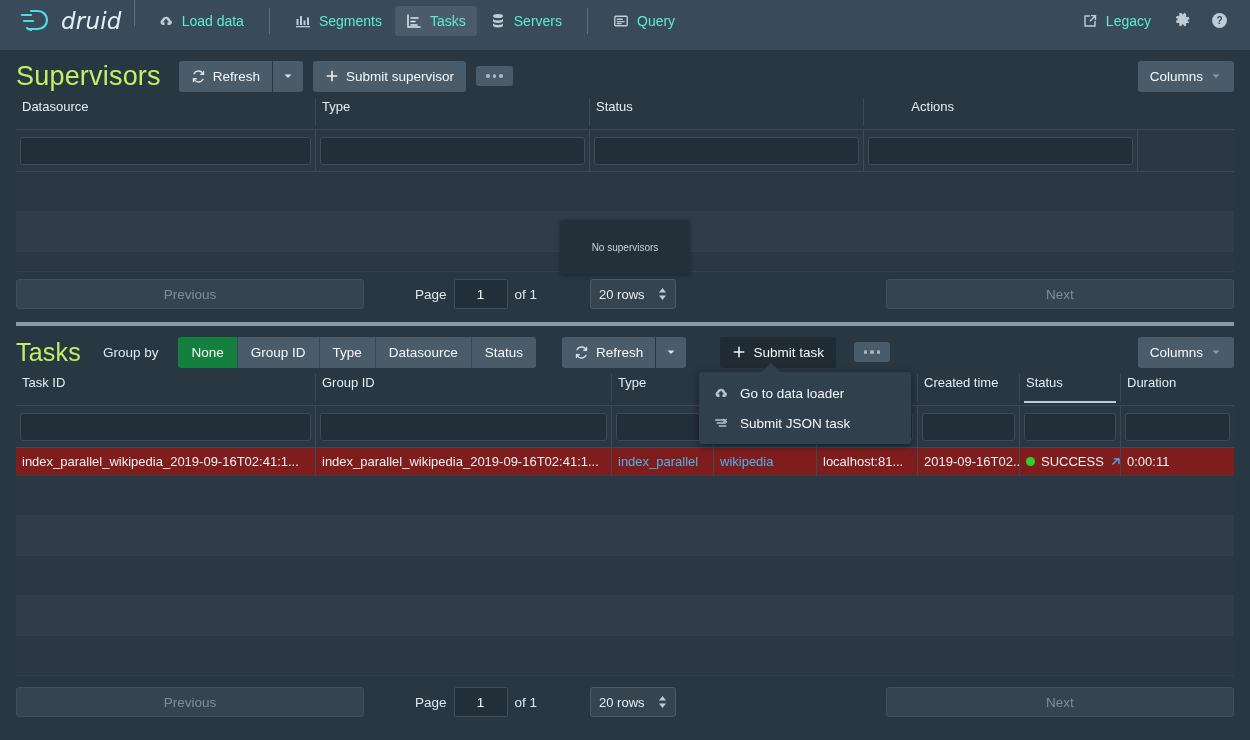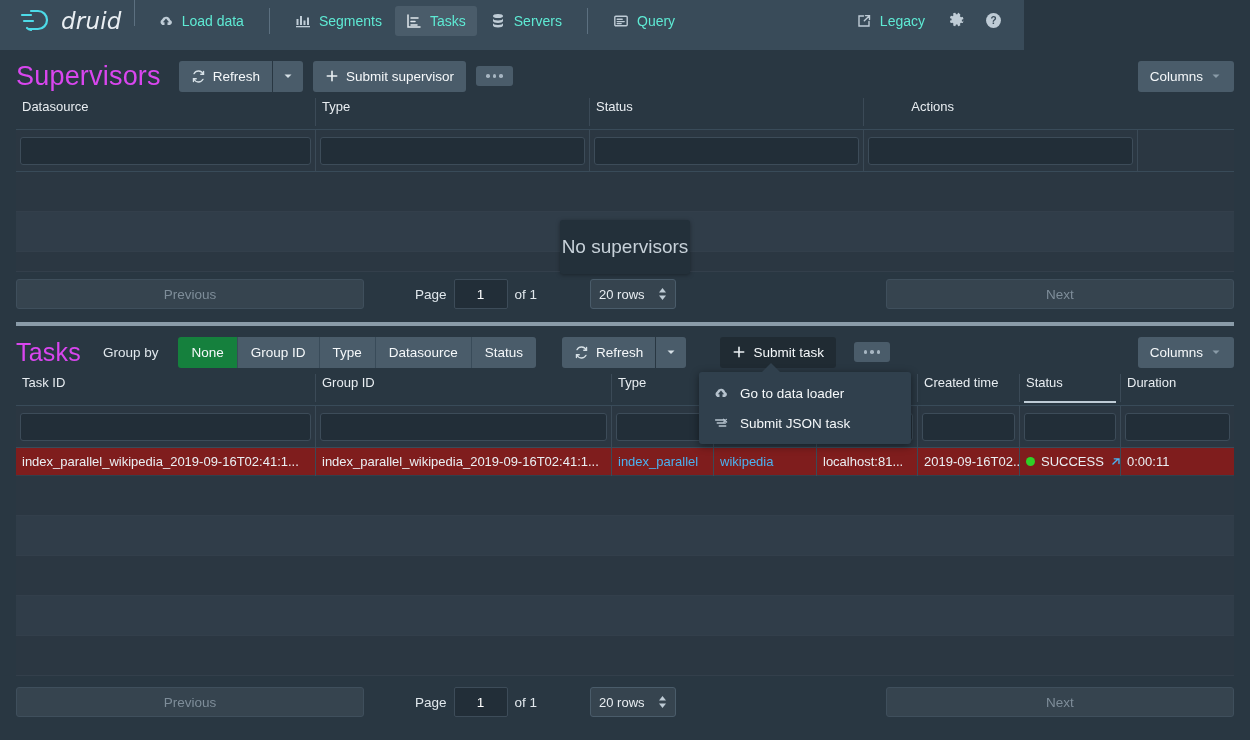--- a/index.html
+++ b/index.html
@@ -6,21 +6,21 @@
   html, body {
     width: 1250px; height: 740px;
     background: #293742;
     font-family: "Liberation Sans", sans-serif;
     color: #f5f8fa;
     overflow: hidden;
   }
 
   
   .navbar {
-    height: 50px; width: 1024px;
+    height: 50px; width: 1250px;
     background: #394b59;
     display: flex; 
     padding: 0 14px 9px 18px;
     position: relative;
   }
   .brand { display: flex; align-items: center; gap: 9px; }
   .brand-logo { width: 34px; height: 30px; display:block; }
   .brand-word { font-size: 23px; font-style: italic; color: #e9eef2; letter-spacing: .2px; font-family: "DejaVu Sans", sans-serif; font-weight:300;}
   .nav-divider { width: 1px; height: 26px; background: #5c7080; margin: 0 12px; }
   .nav-items { display: flex; align-items: center; gap: 2px; }
@@ -37,21 +37,21 @@
   .ic svg { display: block; }
 
   
   .panel { padding: 0 16px; position: relative; }
 
   .panel-header {
     display: flex; align-items: center;
     height: 48px; gap: 10px;
     padding-top: 4px;
   }
-  .panel-title { font-size: 27px; font-weight: 400; color: #d946ef; letter-spacing: .2px; margin-right: 8px; }
+  .panel-title { font-size: 27px; font-weight: 400; color: #bef264; letter-spacing: .2px; margin-right: 8px; }
   .panel-title.small { font-size: 25px; }
 
   .btn {
     background: #4a5c6a; color: #f5f8fa;
     border: none; border-radius: 3px;
     font-size: 13.5px; font-family: "Liberation Sans", sans-serif;
     padding: 8px 12px; cursor: pointer;
     display: inline-flex; align-items: center; gap: 7px;
     white-space: nowrap;
   }
@@ -119,21 +119,21 @@
   .td.last { border-right: none; }
   .lnk { color: #4bb2f0; cursor: pointer; }
   .status-cell { display: inline-flex; align-items: center; gap: 6px; }
   .sdot { width: 9px; height: 9px; border-radius: 50%; background: #2fd127; display:inline-block; }
 
   
   .empty-overlay {
     position: absolute;
     background: #23303a;
     border-radius: 3px;
-    color: #c7d1d9; font-size: 19px;
+    color: #c7d1d9; font-size: 10px;
     display: flex; align-items: center; justify-content: center;
     box-shadow: 0 1px 4px rgba(0,0,0,.35);
   }
 
   
   .pager { display: flex; align-items: center; height: 44px; gap: 0; width: 1218px; }
   .pgbtn {
     background: #37475500; background-color: #36444f;
     color: #7e8d99; font-size: 13.5px;
     border: 1px solid #3f4f5c; border-radius: 3px;

